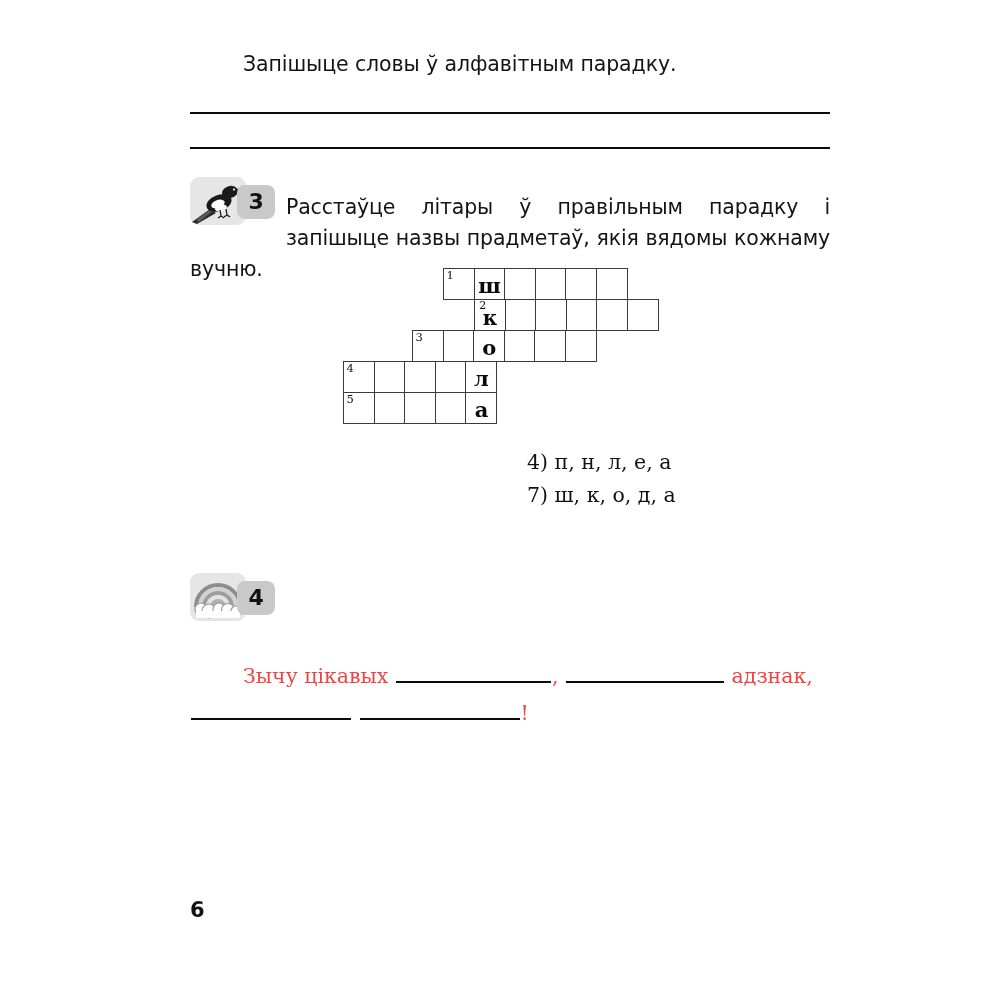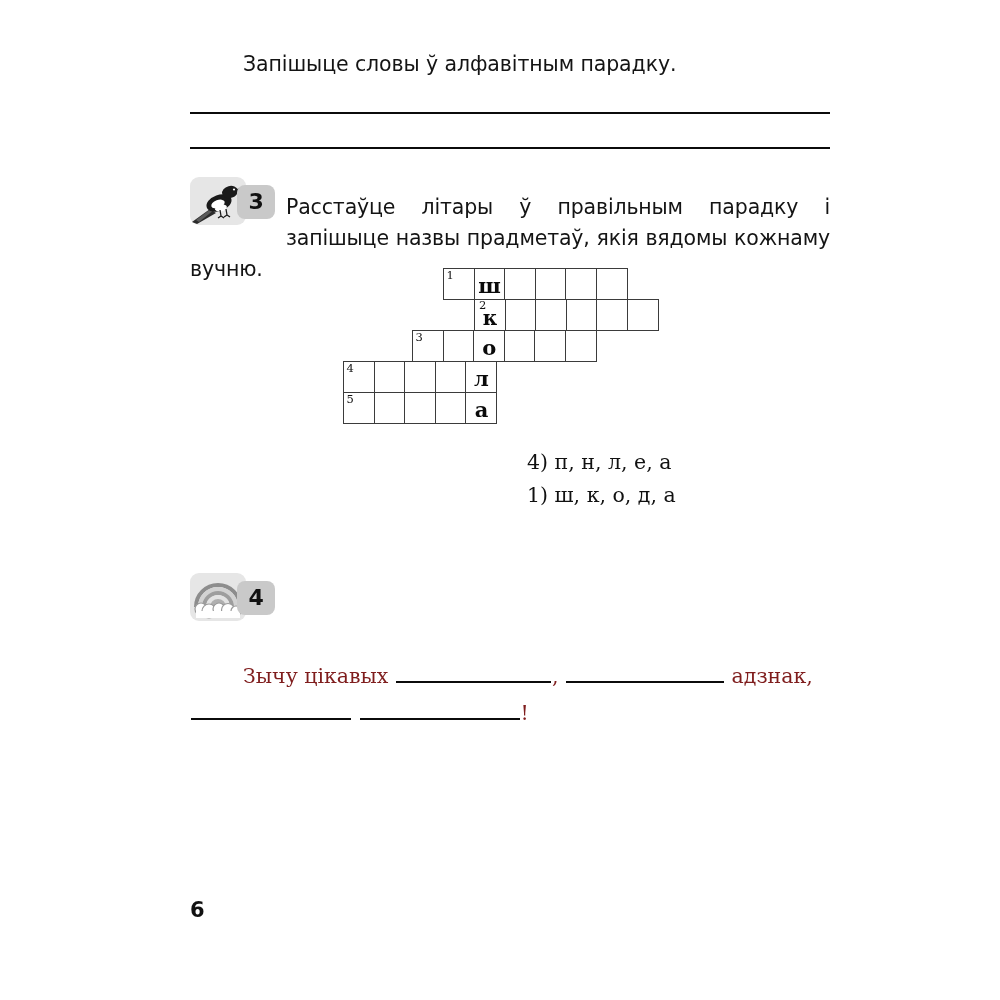--- a/index.html
+++ b/index.html
@@ -189,21 +189,21 @@
   }
 
   
   .fillin {
     position: absolute;
     left: 190px;
     top: 662px;
     width: 650px;
     font-family: "DejaVu Serif", serif;
     font-size: 20.5px;
-    color: #7f1d1d;
+    color: #ef4444;
   }
   .fill-line {
     position: relative;
     height: 37px;
     white-space: nowrap;
   }
   .fill-line.l1 { padding-left: 53px; }
   .blank {
     display: inline-block;
     border-bottom: 2.4px solid #0b0b0b;
@@ -329,21 +329,21 @@
         <span class="cw-letter">а</span>
       </div>
     </div>
   </div>
 
   <div class="wordlists">
     <div class="wl-col left">
     </div>
     <div class="wl-col right">
       <div class="wl-item">4) п, н, л, е, а</div>
-      <div class="wl-item">1) ш, к, о, д, а</div>
+      <div class="wl-item">7) ш, к, о, д, а</div>
     </div>
   </div>
 
   <div class="task" style="top:588px;">
     <div class="task-body">
       <span class="badge-wrap">
         <span class="icon-tile"></span>
         <svg class="icon-svg" viewBox="0 0 56 48">
           <g fill="none" stroke-linecap="butt">
             <path d="M6 34 A22 22 0 0 1 50 34" stroke="#8d8d8d" stroke-width="4"></path>

